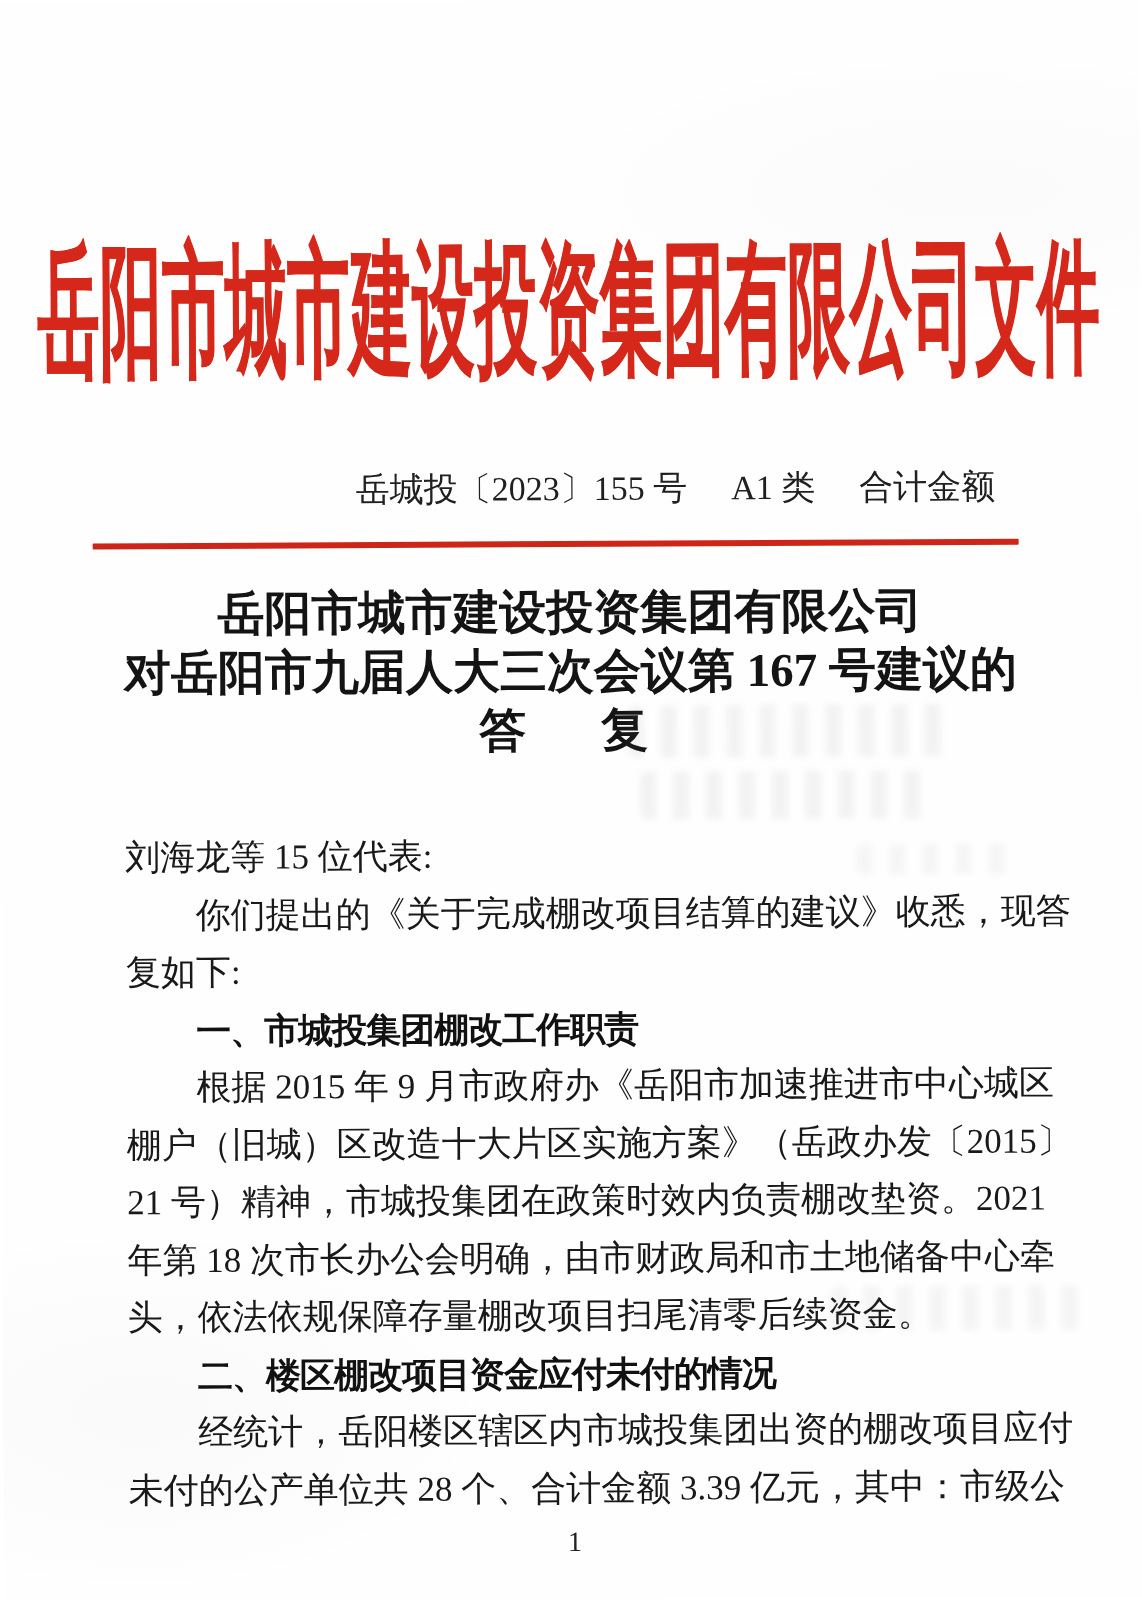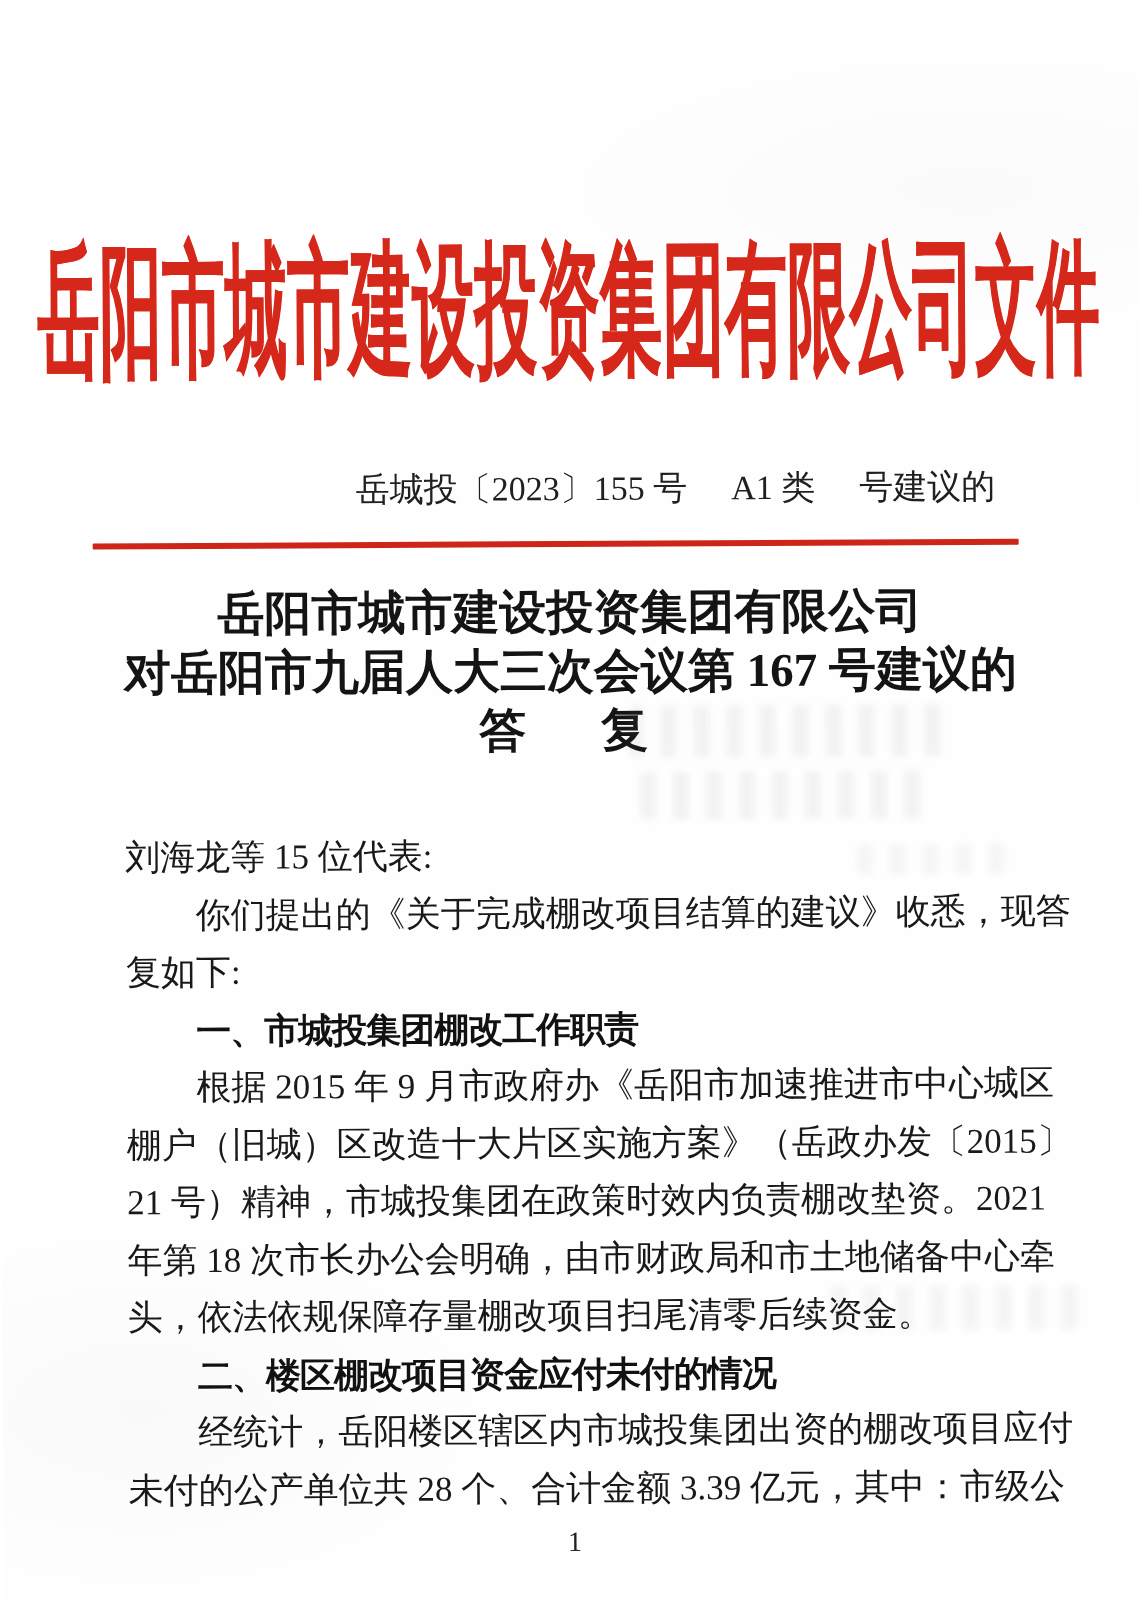--- a/index.html
+++ b/index.html
@@ -138,21 +138,21 @@
 
 <div class="sheet">
 
   <div class="letterhead">
     <div class="letterhead-text">岳阳市城市建设投资集团有限公司文件</div>
   </div>
 
   <div class="doc-meta">
     <span>岳城投〔2023〕155 号</span>
     <span>A1 类</span>
-    <span>号建议的</span>
+    <span>合计金额</span>
   </div>
 
   <div class="red-rule"></div>
 
   <div class="doc-title">
     <div class="t1">岳阳市城市建设投资集团有限公司</div>
     <div class="t2">对岳阳市九届人大三次会议第 167 号建议的</div>
     <div class="t3">答　复</div>
   </div>
 

